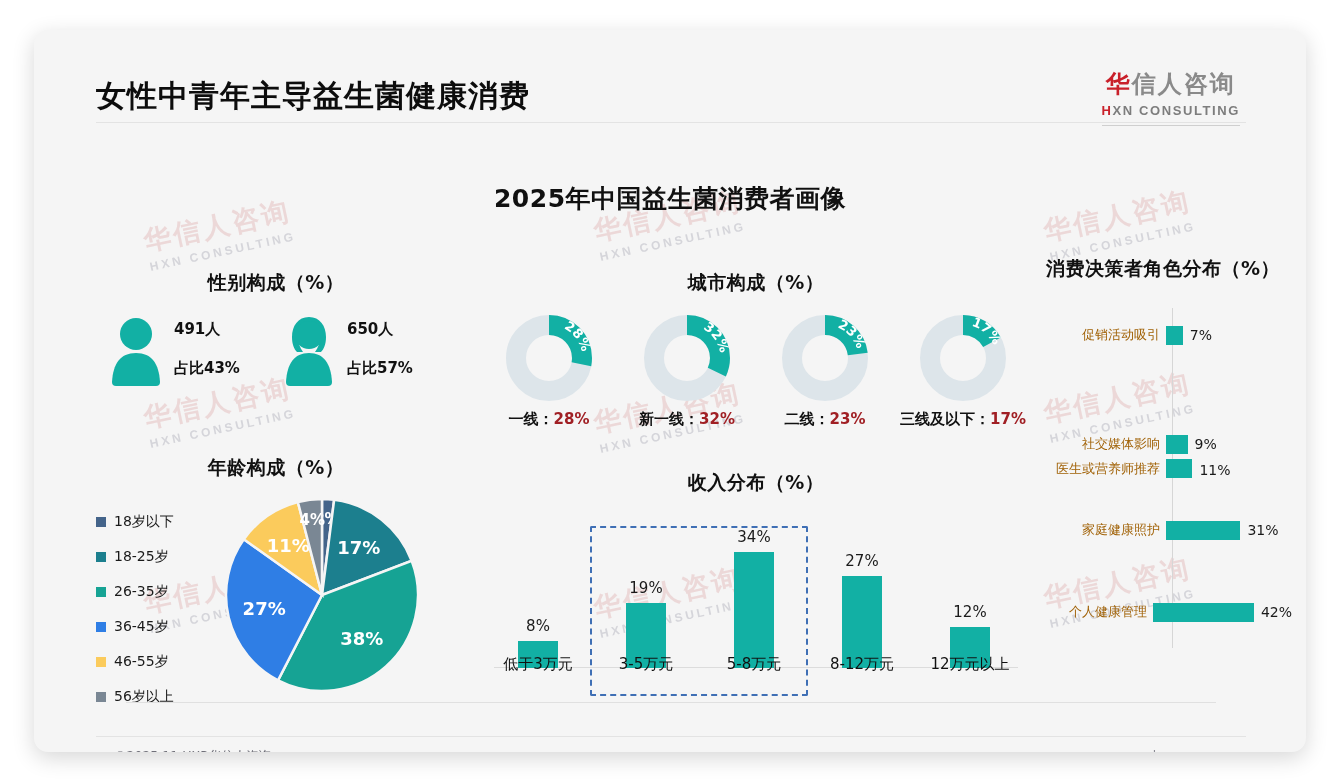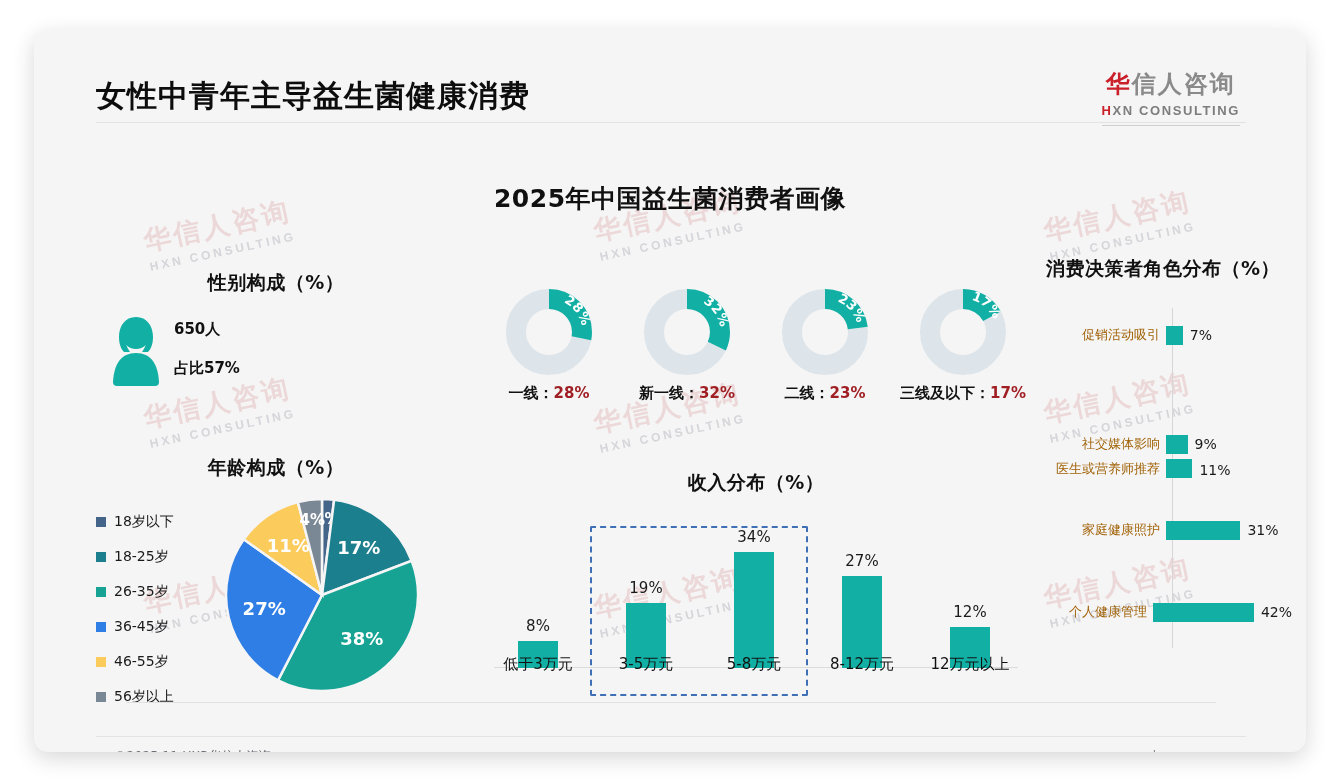--- a/index.html
+++ b/index.html
@@ -248,39 +248,52 @@
     </div>
   </div>
   <div id="hdr-rule"></div>
 
   <div id="subtitle">2025年中国益生菌消费者画像</div>
 
   <div id="gender">
     <div class="panel-title">性别构成（%）</div>
     <div id="gender-row">
 
+      <div class="gender-unit">
+        <div class="gender-figure">
+          <svg width="52" height="72" viewBox="0 0 52 72">
+            <circle cx="26" cy="20" r="16" fill="#12b0a4"></circle>
+            <path d="M26 39 C10 39 3 50 2 68 Q2 72 6 72 L46 72 Q50 72 50 68 C49 50 42 39 26 39 Z" fill="#12b0a4"></path>
+          </svg>
+        </div>
+        <div class="gender-txt">
+          <div>491人</div>
+          <div>占比43%</div>
+        </div>
+      </div>
 
       <div class="gender-unit">
         <div class="gender-figure">
           <svg width="52" height="72" viewBox="0 0 52 72">
             <path d="M26 3 C15 3 9 12 9 23 C9 30 11 35 14 38 L20 38 C17 34 15 29 15 23 C15 14 19 8 26 8 C33 8 37 14 37 23 C37 29 35 34 32 38 L38 38 C41 35 43 30 43 23 C43 12 37 3 26 3 Z" fill="#12b0a4"></path>
             <circle cx="26" cy="21" r="14" fill="#12b0a4"></circle>
             <path d="M26 39 C11 39 4 50 3 68 Q3 72 7 72 L45 72 Q49 72 49 68 C48 50 41 39 26 39 Z" fill="#12b0a4"></path>
           </svg>
         </div>
         <div class="gender-txt">
           <div>650人</div>
           <div>占比57%</div>
         </div>
       </div>
 
     </div>
   </div>
 
   <div id="city">
+    <div class="panel-title">城市构成（%）</div>
     <div id="donut-row">
 
       <div class="donut-unit">
         <div class="donut-wrap">
           <svg width="92" height="92" viewBox="0 0 92 92">
             <circle cx="46" cy="46" r="33" fill="none" stroke="#dde5ea" stroke-width="20"></circle>
             <circle class="donut-arc" cx="46" cy="46" r="33" fill="none" stroke="#12b0a4" stroke-width="20" transform="rotate(-90 46 46)" stroke-dasharray="58.05663223833938 149.28848289858698"></circle>
             <path id="dpath1" d="M 46 13 A 33 33 0 0 1 75.2 62" fill="none"></path>
             <text font-size="13" font-weight="700" fill="#ffffff" font-family="DejaVu Sans, sans-serif">
               <textPath href="#dpath1" startOffset="22%">28%</textPath>

